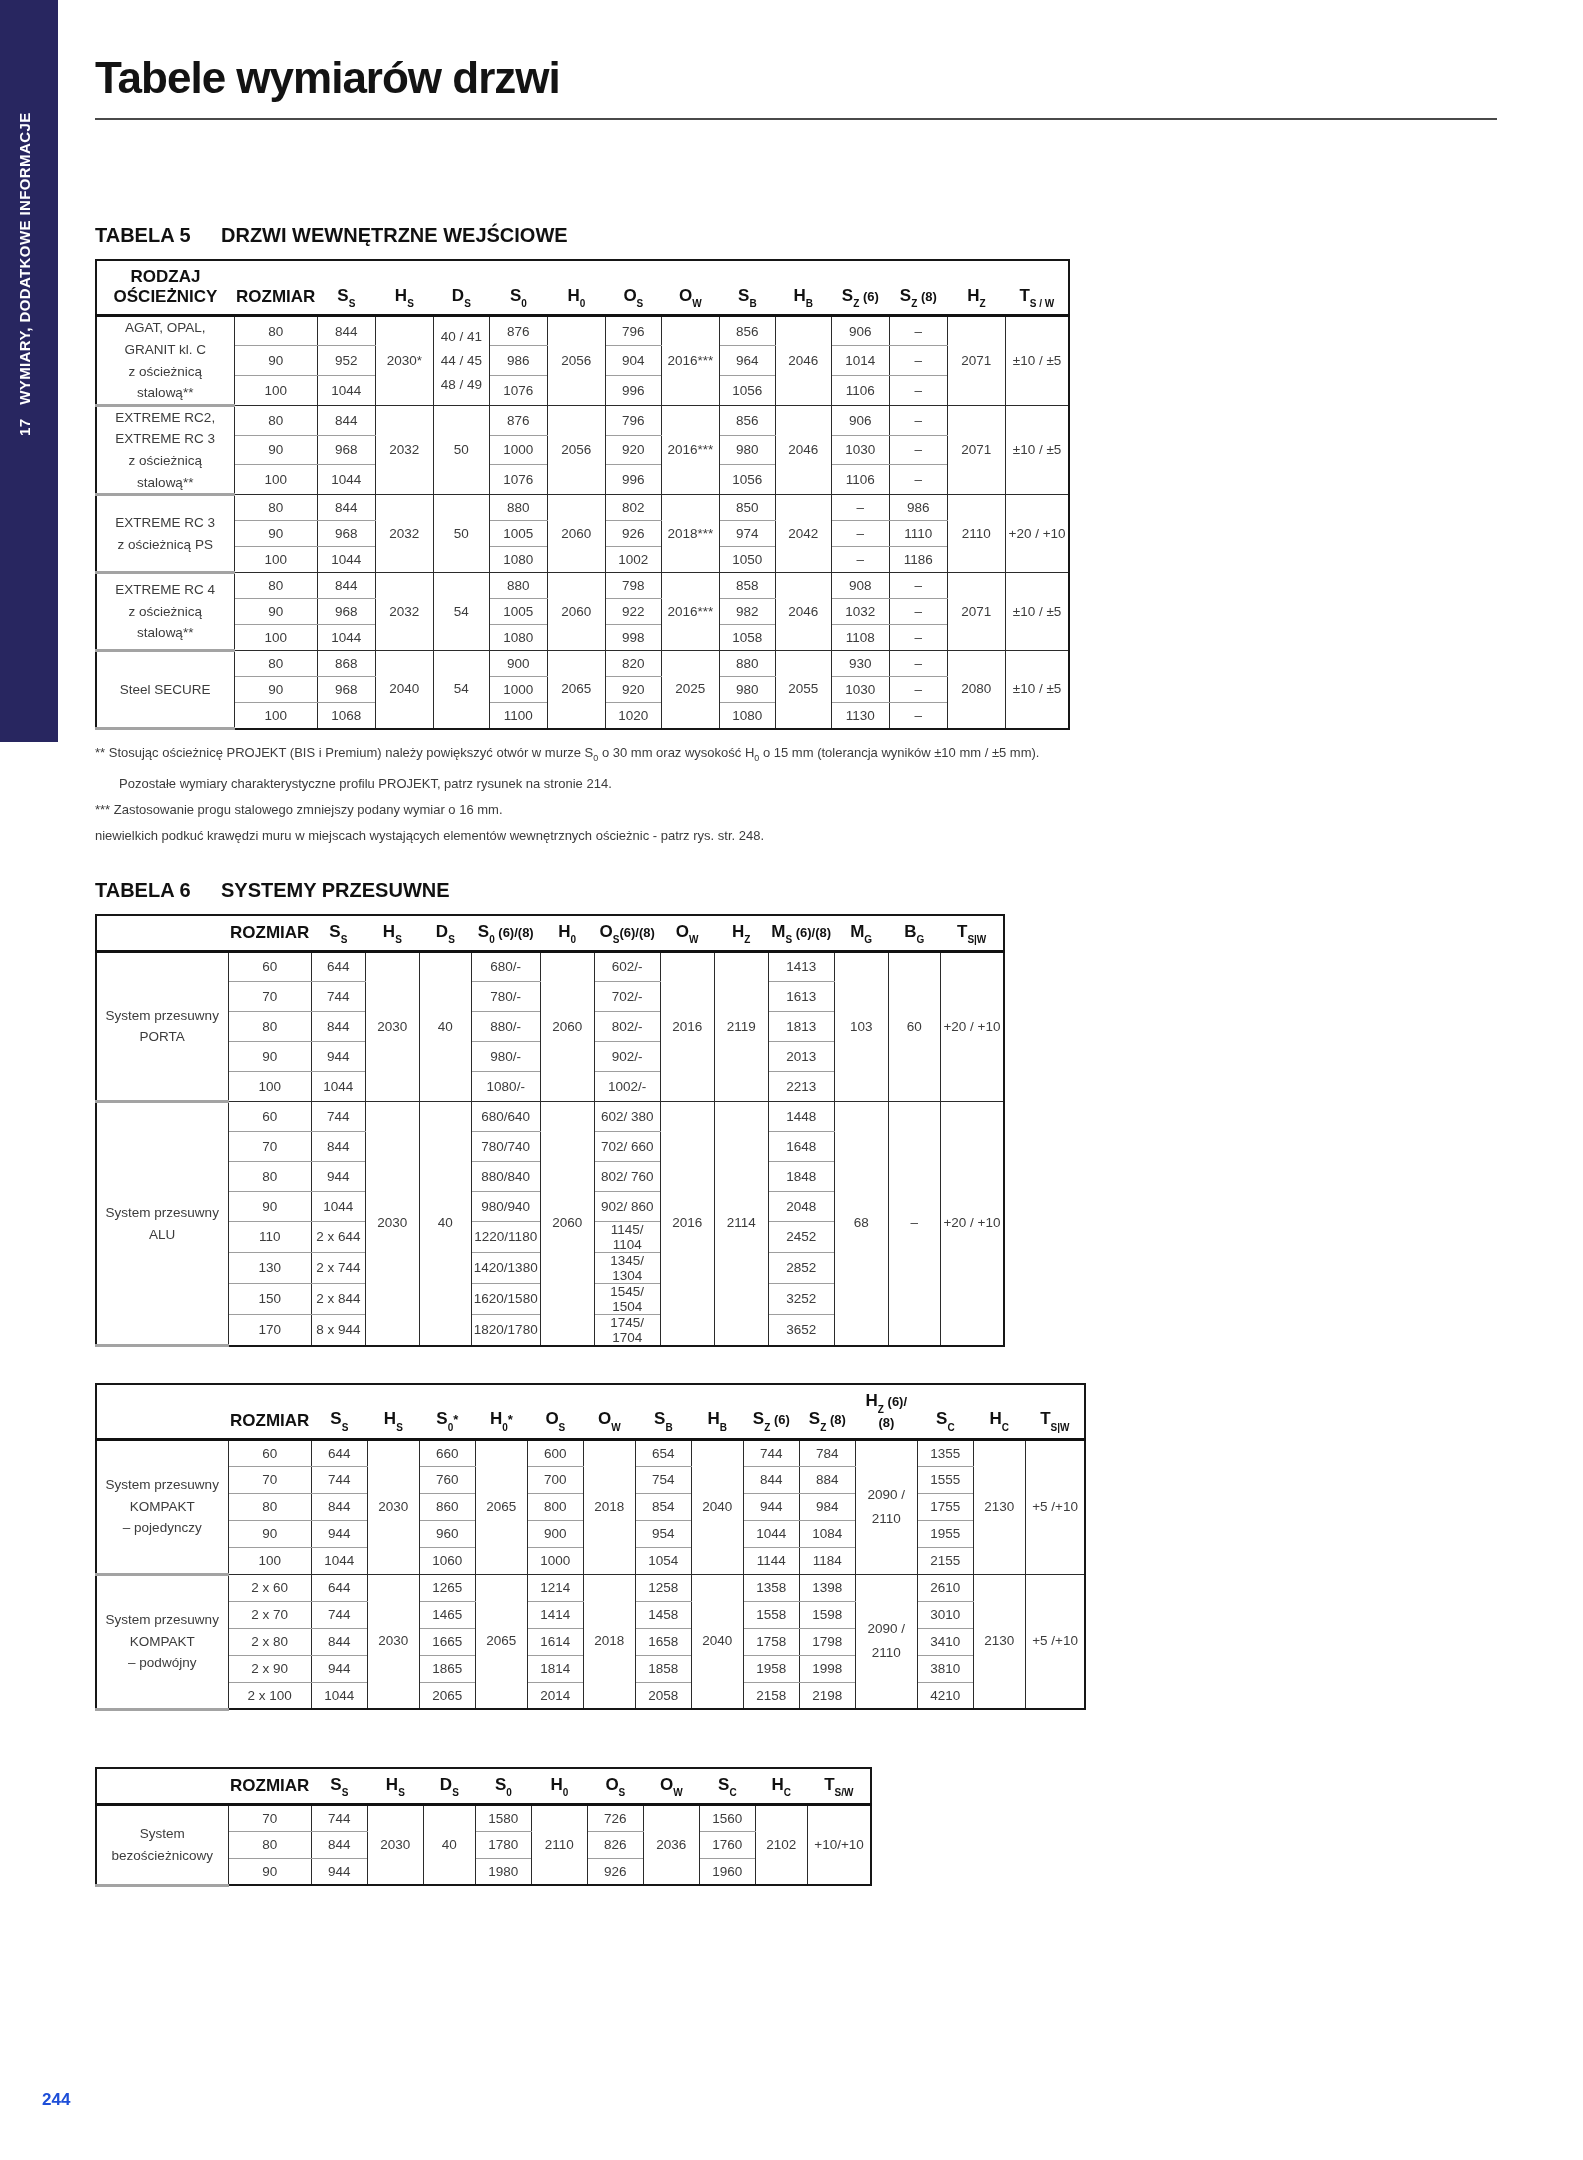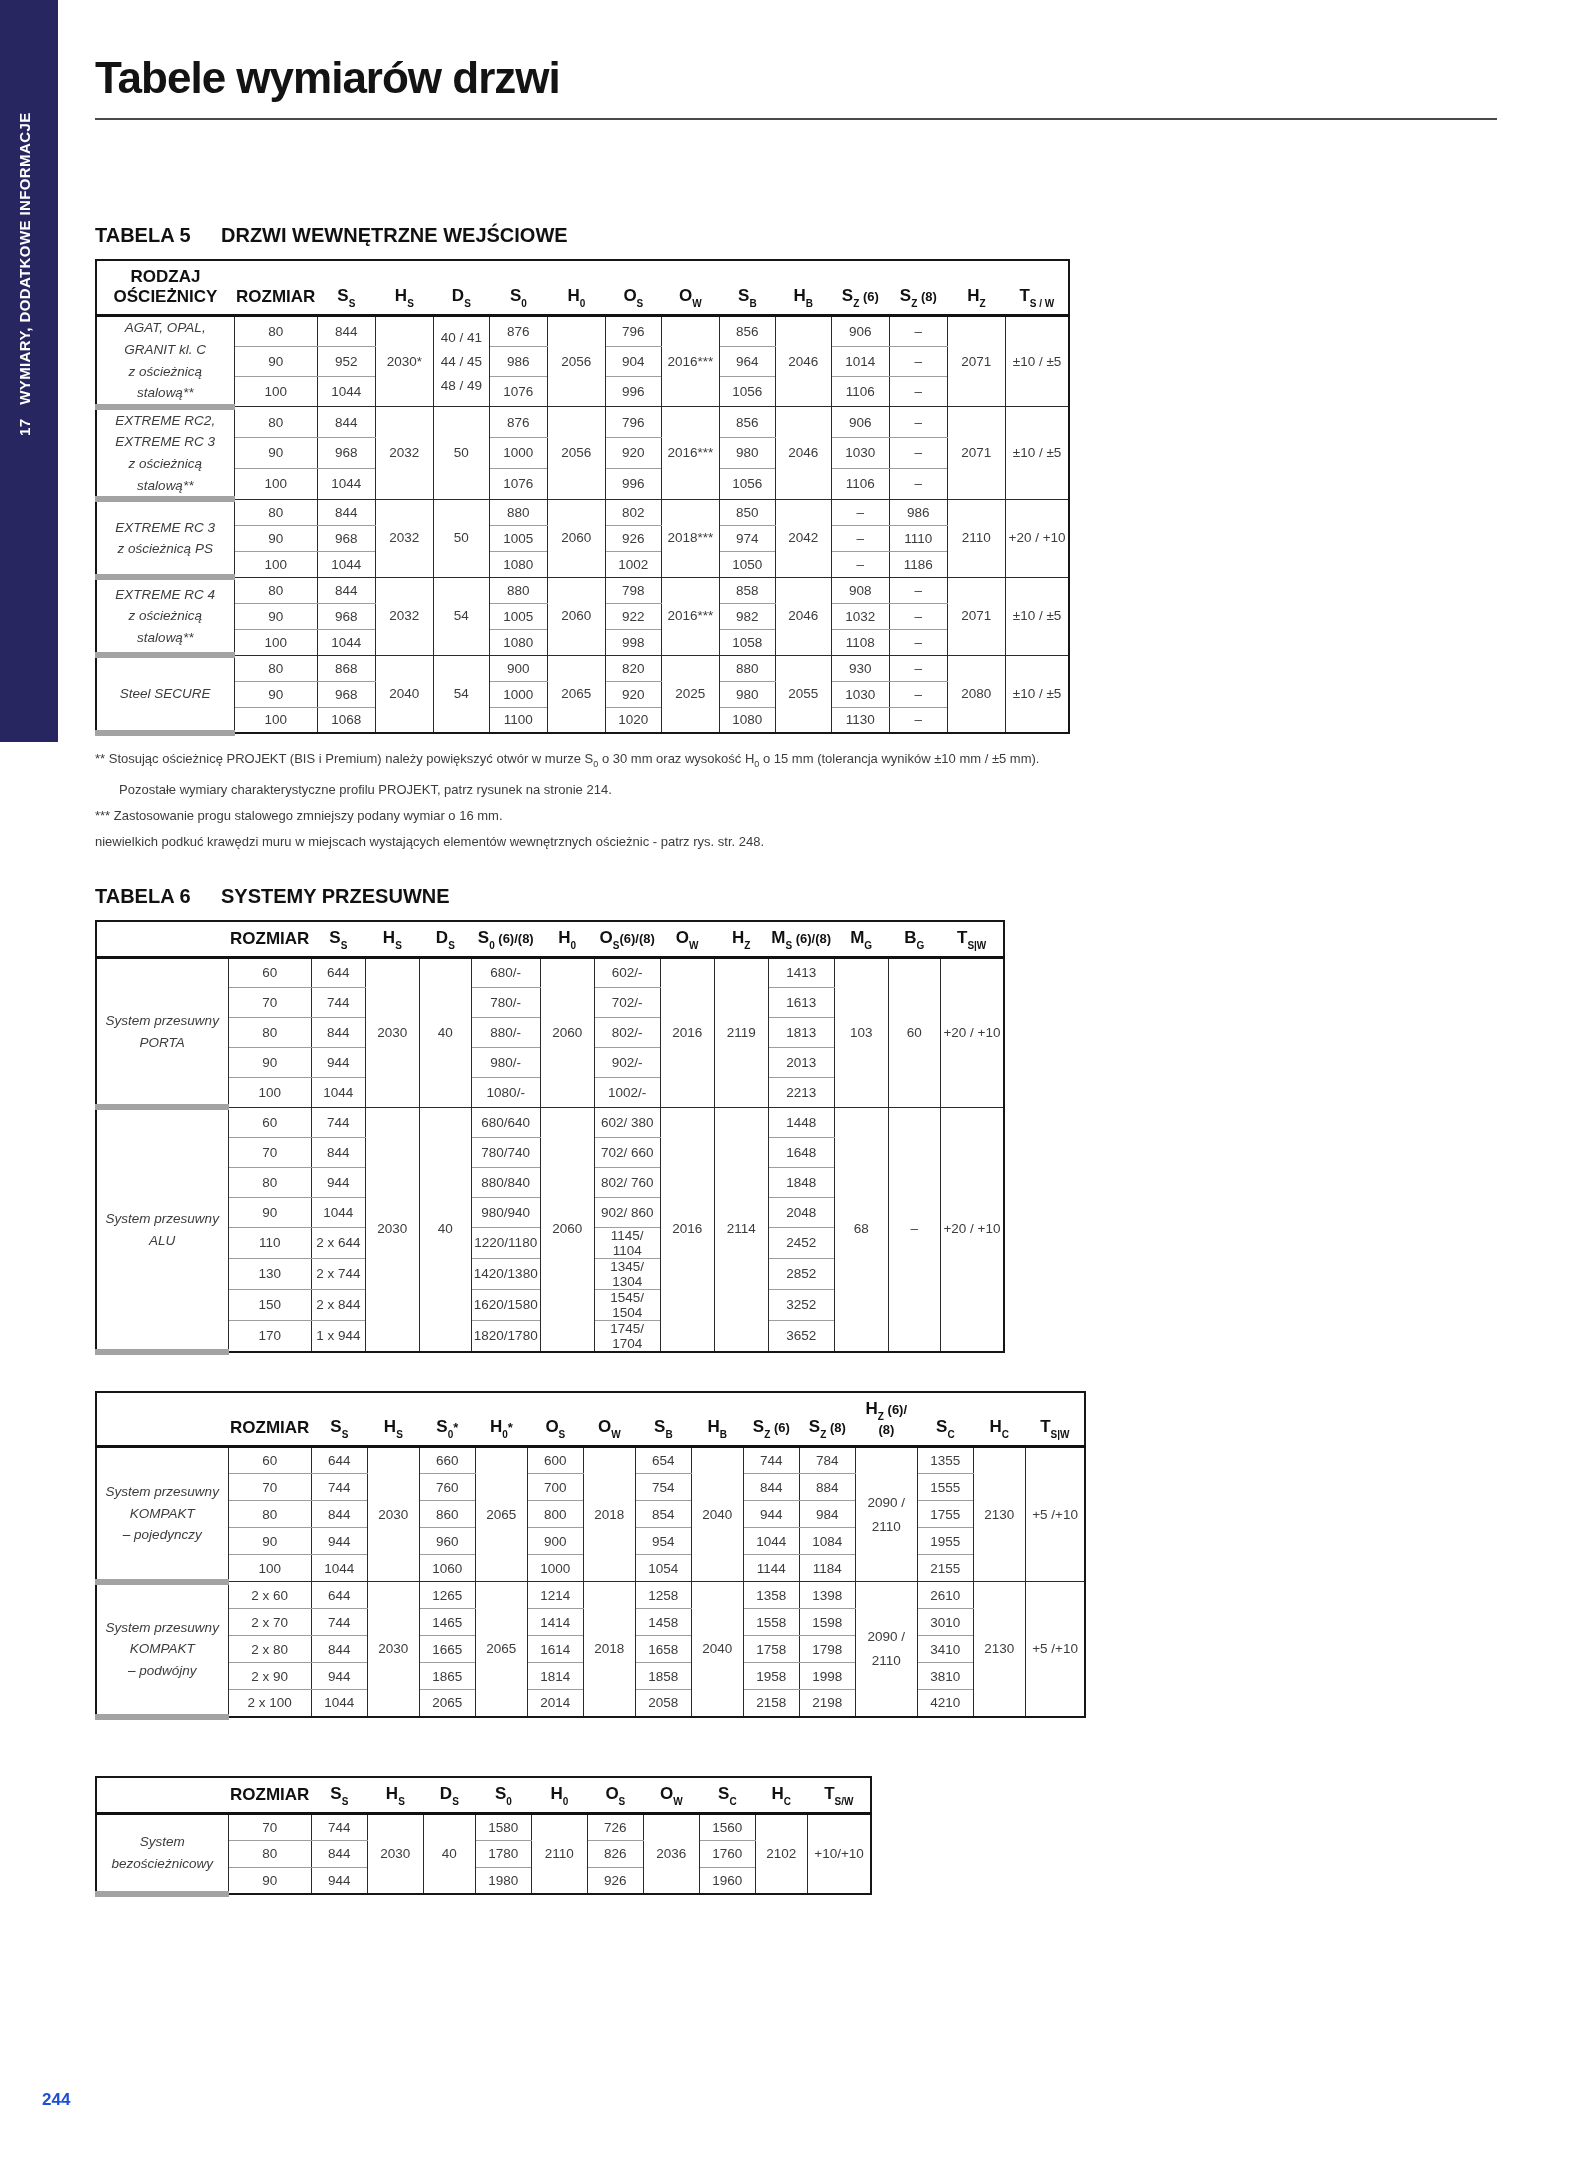--- a/index.html
+++ b/index.html
@@ -60,23 +60,23 @@
   table.dim-table td{
     border-left:1px solid #2b2b2b;border-right:1px solid #2b2b2b;
     text-align:center;vertical-align:middle;
     font-size:13.5px;color:#3c3c3c;
     padding:0 2px;box-sizing:border-box;
   }
   td.per{border-bottom:1px solid #9e9e9e;}
   tr.grp-last td.per{border-bottom:1px solid #2b2b2b;}
   td.merged{border-bottom:1px solid #2b2b2b;line-height:24px;}
   td.lbl-cell{
-    border-bottom:6px solid #a3a3a3;
+    border-bottom:3px solid #a3a3a3;
     text-align:left;padding-left:8px;
-    font-size:12px;line-height:1.6;color:#3c3c3c;font-style:italic;
+    font-size:12px;line-height:1.6;color:#3c3c3c;
   }
   .rows-26 td{height:26px;}
   .rows-30 td{height:30px;}
   .rows-27 td{height:27px;}
   
   .footnotes{margin-top:10px;}
   .footnotes p.fn{margin:0;font-size:13px;line-height:26px;color:#3c3c3c;}
   .footnotes p.fn.ind{padding-left:24px;}
   .footnotes p.fn sub{font-size:9px;}
   
@@ -489,21 +489,21 @@
             </tr>
             <tr>
               <td class="per">150</td>
               <td class="per">2 x 844</td>
               <td class="per">1620/1580</td>
               <td class="per">1545/ 1504</td>
               <td class="per">3252</td>
             </tr>
             <tr class="grp-last">
               <td class="per">170</td>
-              <td class="per">1 x 944</td>
+              <td class="per">8 x 944</td>
               <td class="per">1820/1780</td>
               <td class="per">1745/ 1704</td>
               <td class="per">3652</td>
             </tr>
           </tbody>
         </table>
       </div>
 
     <div class="tbl rows-27 gap-a">
         <table class="dim-table">

